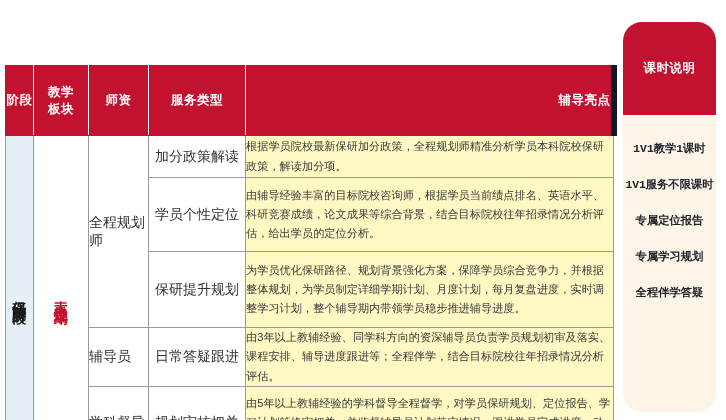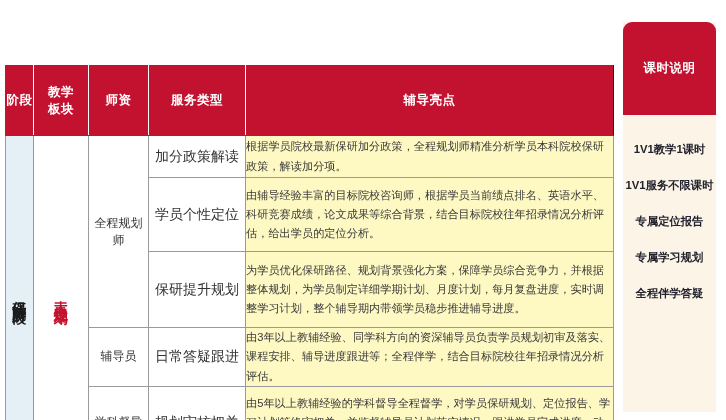--- a/index.html
+++ b/index.html
@@ -32,21 +32,21 @@
     color:#ffffff;
     font-size:12.5px;
     font-weight:bold;
     letter-spacing:0.5px;
     border:1px solid #C3122F;
     border-right:1px solid #ffffff;
     height:70px;
     text-align:center;
     line-height:1.35;
   }
-  table.grid thead th:last-child { border-right:1px solid #0f172a; }
+  table.grid thead th:last-child { border-right:6px solid #0f172a;text-align:right; }
 
   
   .c-stage  { width:28px; }
   .c-block  { width:55px; }
   .c-teach  { width:60px; }
   .c-svc    { width:97px; }
   .c-high   { width:368px; }
 
   
   td.vcell {
@@ -61,22 +61,22 @@
     line-height:1.45;
     letter-spacing:2px;
   }
   td.stage-cell { background:#E4EFF6; }
   td.stage-cell .vtext { color:#1b1b1b; font-size:14px; }
   td.block-cell { background:#ffffff; }
   td.block-cell .vtext { color:#C3122F; font-size:14px; }
 
   td.teach-cell {
     background:#ffffff;
-    text-align:center;
-    font-size:12px;
+    text-align:left;
+    font-size:14px;
     color:#333333;
   }
   td.svc-cell {
     background:#ffffff;
     text-align:center;
     font-size:14px;
     color:#333333;
   }
   td.high-cell {
     background:#fef9c3;
@@ -85,22 +85,23 @@
     line-height:1.72;
     padding:5px 9px 5px 11px;
     text-align:left;
   }
 
   
   .panel {
     position:absolute; left:623px; top:22px;
     width:93px; height:390px;
     background:#FCF4E7;
-    border-radius:1px;
+    border-radius:19px;
     overflow:hidden;
+    font-family:Liberation Mono, monospace;
   }
   .panel-head {
     height:93px;
     background:#C3122F;
     border-radius:9px 9px 0 0;
     display:flex; align-items:center; justify-content:center;
   }
   .panel-head span {
     color:#ffffff; font-size:12.5px; font-weight:bold; letter-spacing:0.5px;
   }

